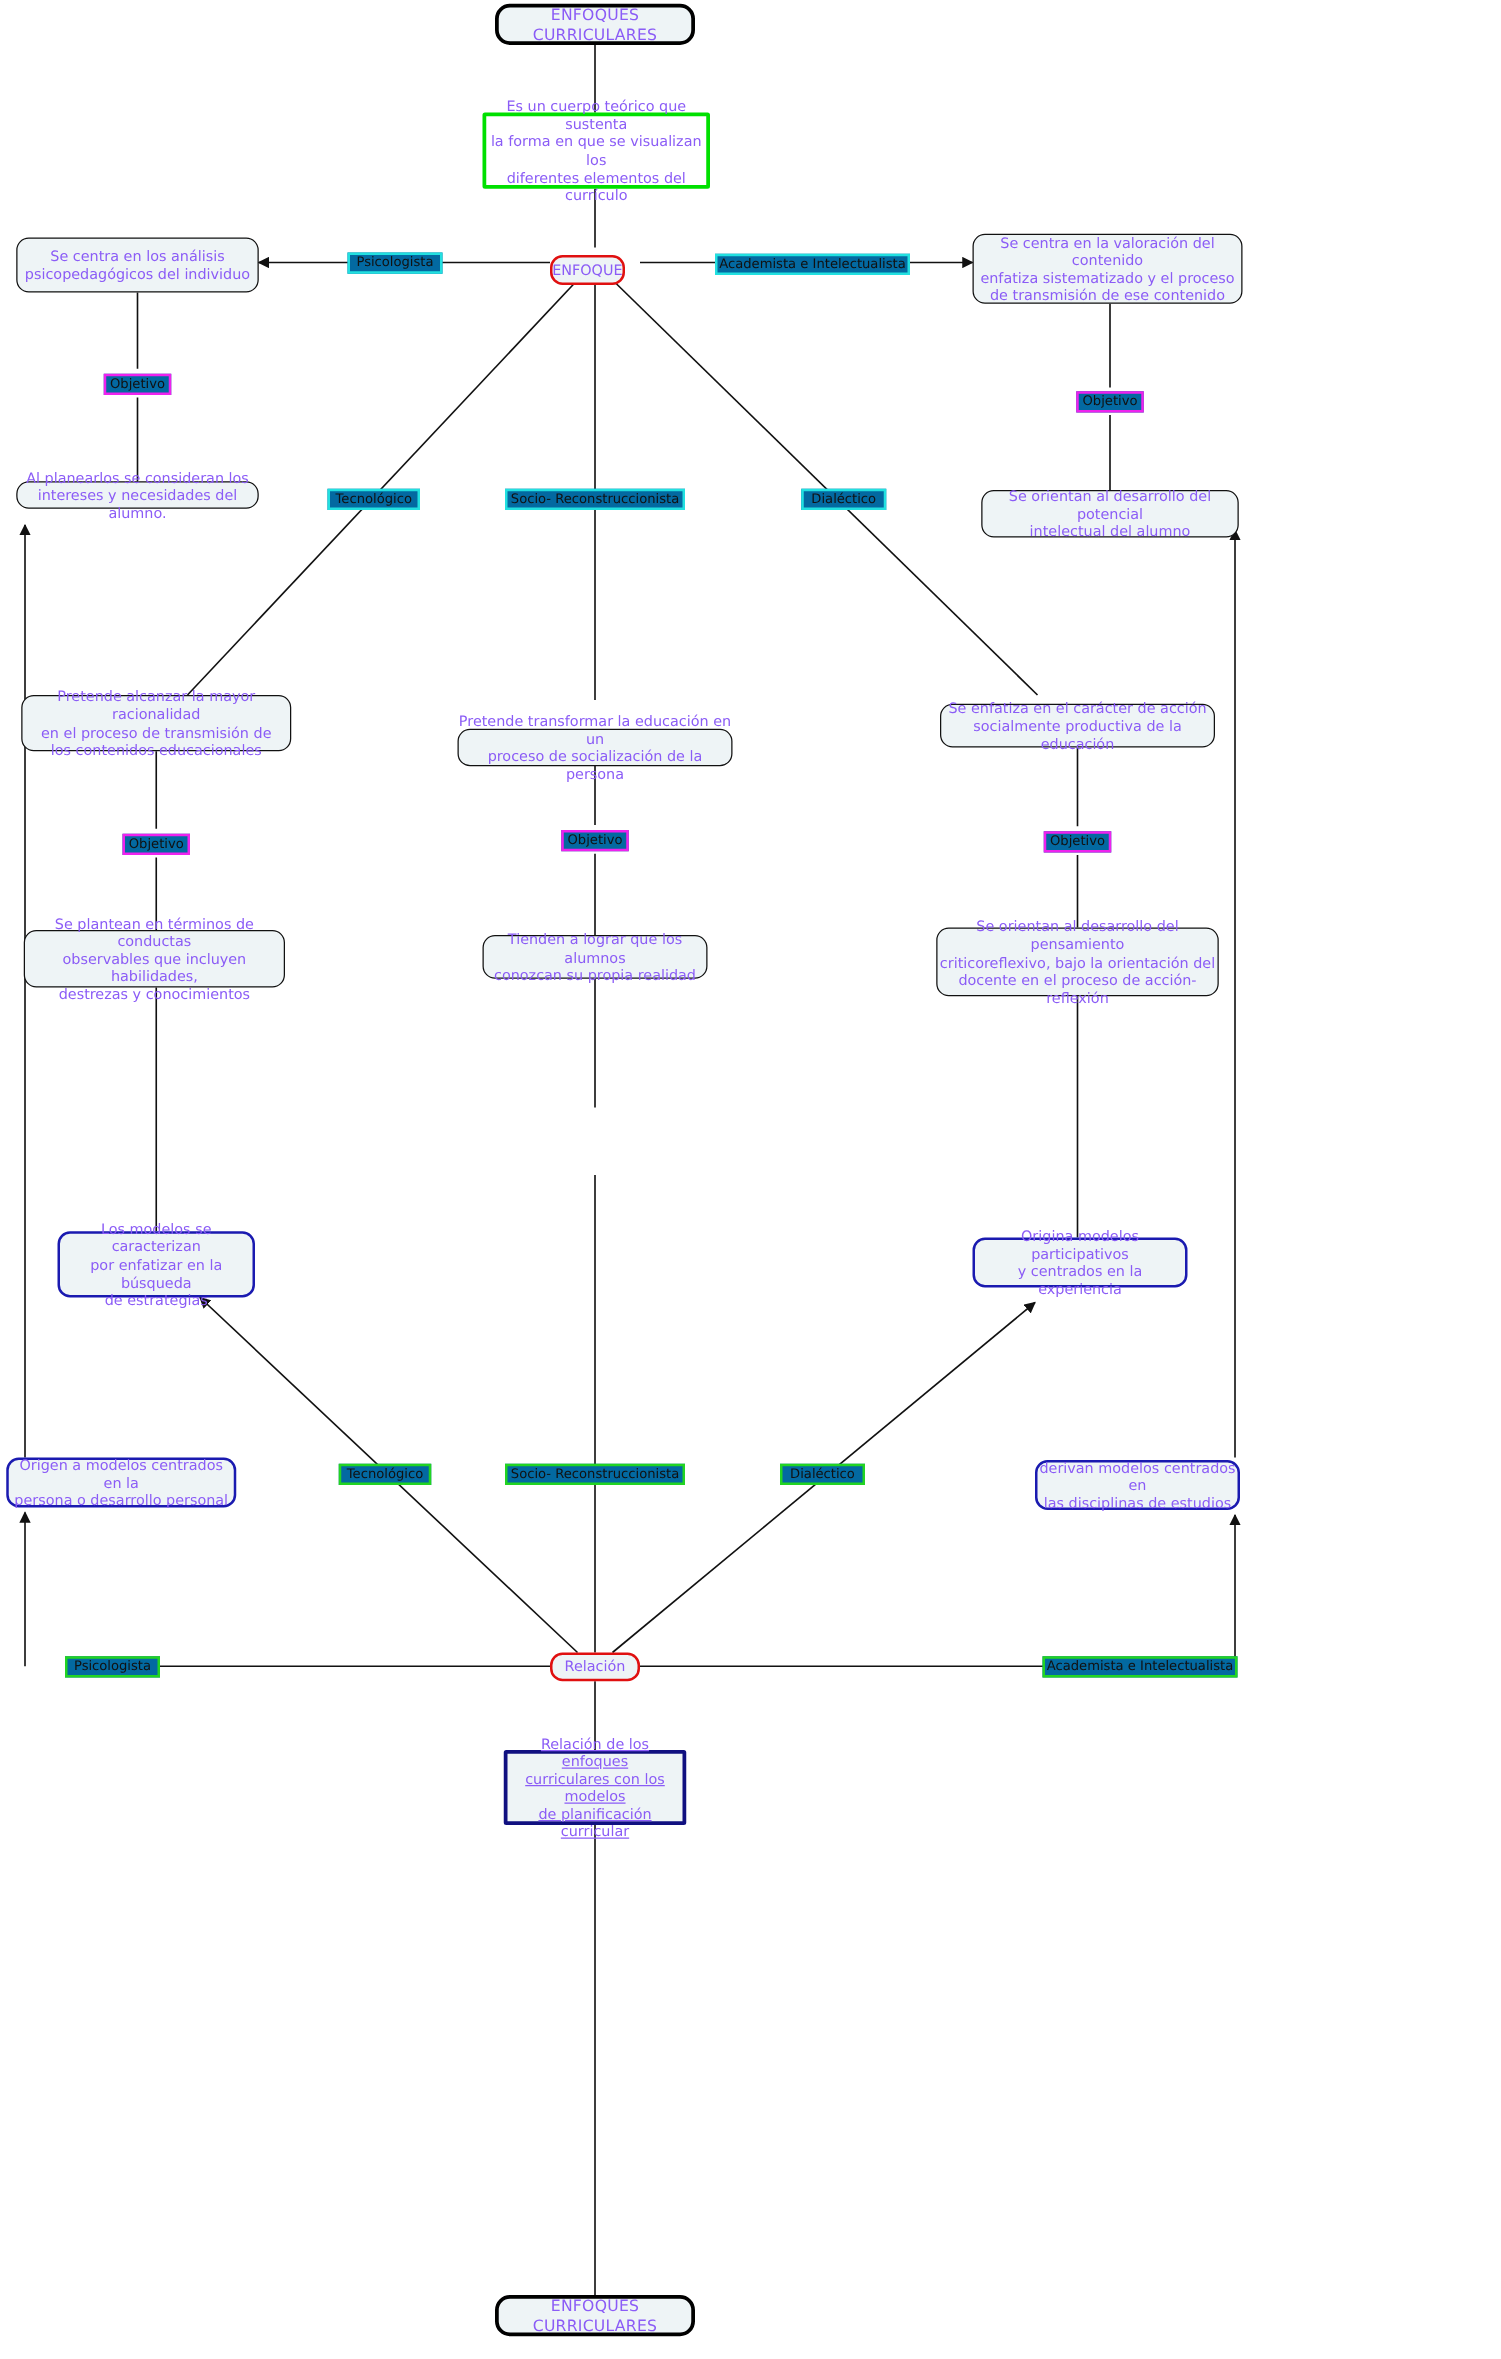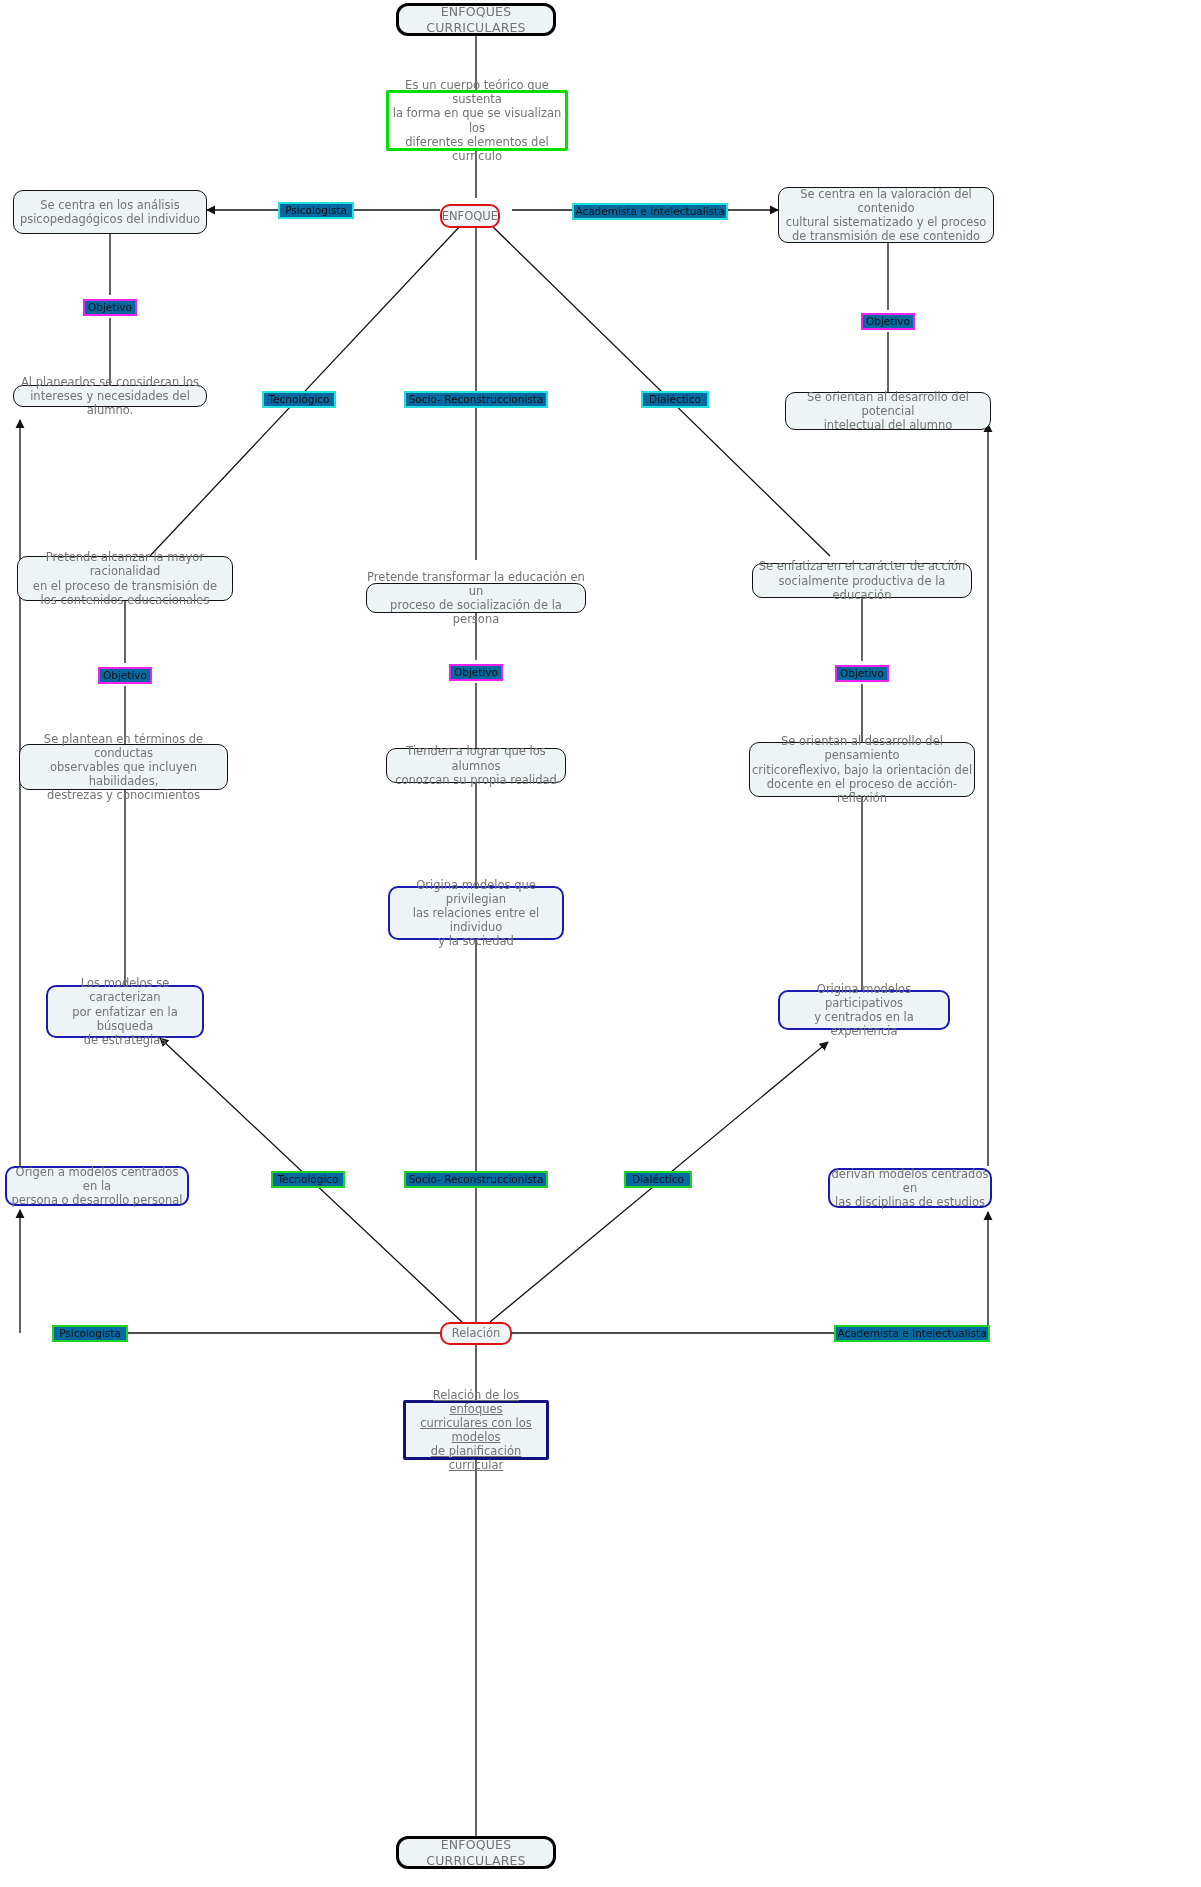--- a/index.html
+++ b/index.html
@@ -26,21 +26,21 @@
     pointer-events: none;
   }
   .node {
     position: absolute;
     box-sizing: border-box;
     display: flex;
     align-items: center;
     justify-content: center;
     text-align: center;
     background: #eef4f6;
-    color: #737373;
+    color: #8b5cf6;
     line-height: 1.22;
     white-space: pre-line;
   }
   
   .n-main {
     border: 3px solid #000000;
     border-radius: 12px;
     font-size: 12.5px;
     letter-spacing: 0.2px;
   }
@@ -172,21 +172,21 @@
     <span>ENFOQUE</span>
   </div>
 
   <div class="node n-round" style="left:13px; top:190px; width:194px; height:44px;">
     <span>Se centra en los análisis
 psicopedagógicos del individuo</span>
   </div>
 
   <div class="node n-round" style="left:778px; top:187px; width:216px; height:56px;">
     <span>Se centra en la valoración del contenido
-cultural sistematizado y el proceso
+enfatiza sistematizado y el proceso
 de transmisión de ese contenido</span>
   </div>
 
   <div class="node n-round" style="left:13px; top:385px; width:194px; height:22px;">
     <span>Al planearlos se consideran los
 intereses y necesidades del alumno.</span>
   </div>
 
   <div class="node n-round" style="left:785px; top:392px; width:206px; height:38px;">
     <span>Se orientan al desarrollo del potencial
@@ -219,25 +219,20 @@
     <span>Tienden a lograr que los alumnos
 conozcan su propia realidad</span>
   </div>
 
   <div class="node n-round" style="left:749px; top:742px; width:226px; height:55px;">
     <span>Se orientan al desarrollo del pensamiento
 criticoreflexivo, bajo la orientación del
 docente en el proceso de acción-reflexión</span>
   </div>
 
-  <div class="node n-blue" style="left:388px; top:886px; width:176px; height:54px;">
-    <span>Origina modelos que privilegian
-las relaciones entre el individuo
-y la sociedad</span>
-  </div>
 
   <div class="node n-blue" style="left:46px; top:985px; width:158px; height:53px;">
     <span>Los modelos se caracterizan
 por enfatizar en la búsqueda
 de estrategias</span>
   </div>
 
   <div class="node n-blue" style="left:778px; top:990px; width:172px; height:40px;">
     <span>Origina modelos participativos
 y centrados en la experiencia</span>

